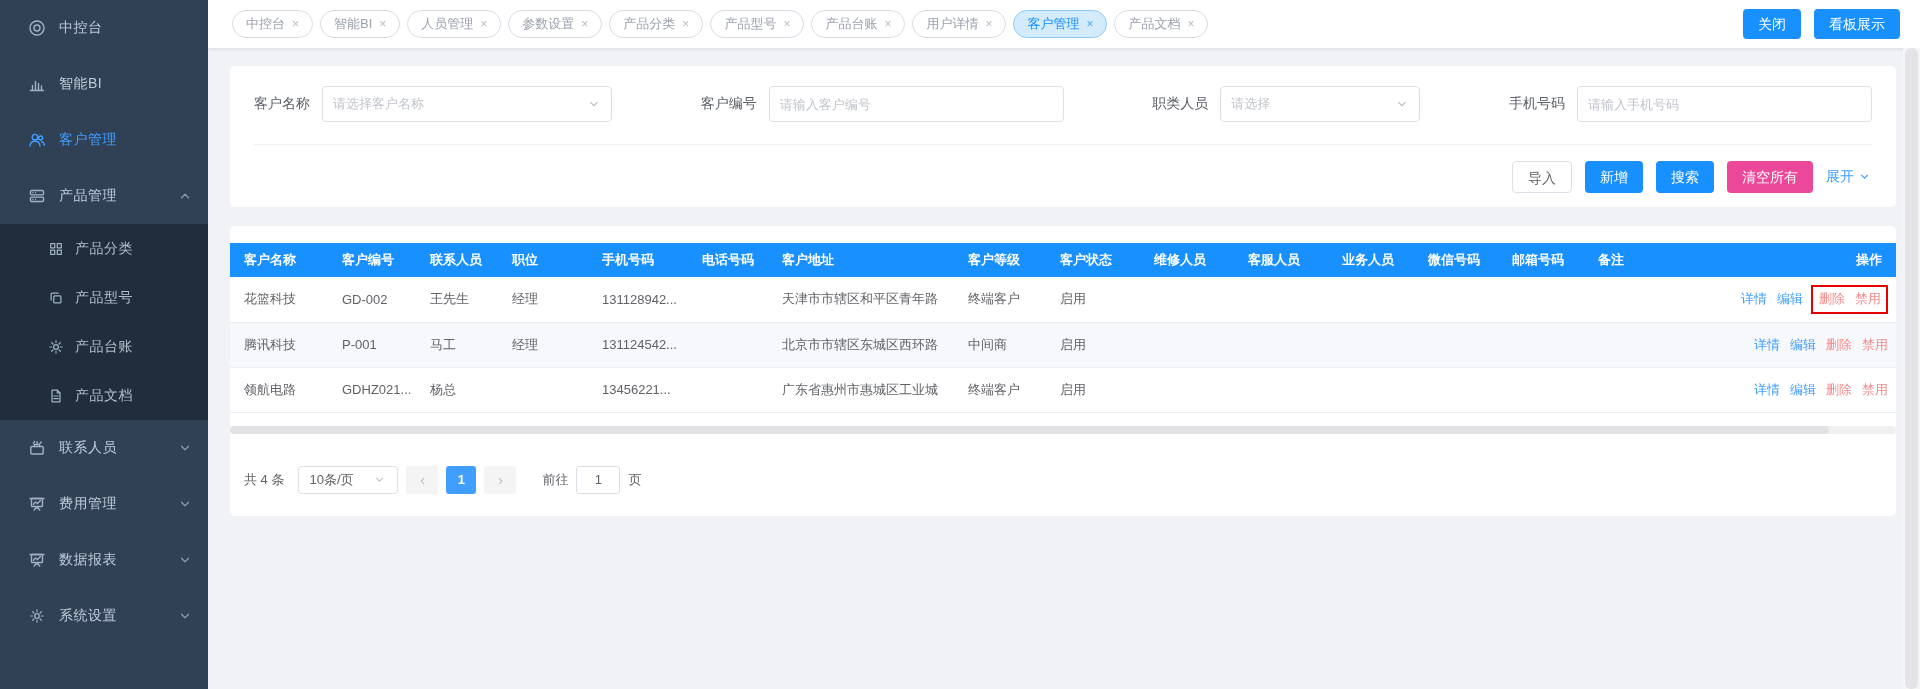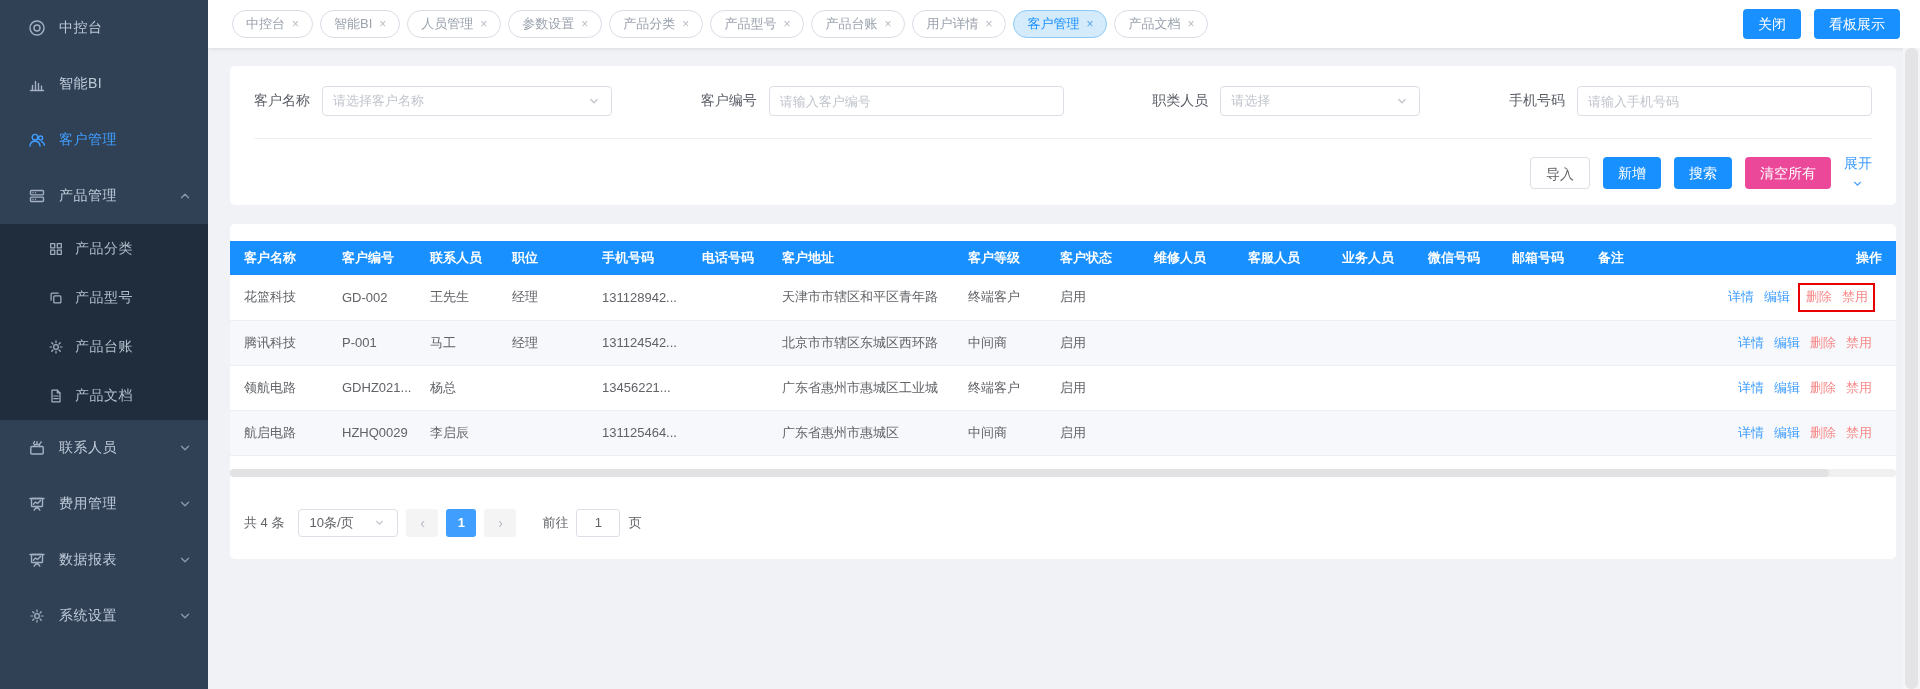--- a/index.html
+++ b/index.html
@@ -45,45 +45,45 @@
   
   .content { padding:18px 24px 0 22px; }
   .card { background:#fff; border-radius:5px; }
 
   
   .filter-card { padding:20px 24px 14px 24px; }
   .filter-row { display:flex; align-items:center; justify-content:space-between;
     padding-bottom:22px; border-bottom:1px solid #eef0f4; }
   .field { display:flex; align-items:center; }
   .field-label { font-size:14px; color:#5a5e66; margin-right:12px; white-space:nowrap; }
-  .control { height:30px; border:1px solid #dcdfe6; border-radius:4px; background:#fff;
+  .control { height:36px; border:1px solid #dcdfe6; border-radius:4px; background:#fff;
     display:flex; align-items:center; padding:0 10px; font-size:13px; }
   .control input { border:none; outline:none; width:100%; font-size:13px; color:#606266;
     font-family:inherit; background:transparent; }
   .control input::placeholder { color:#c0c4cc; }
   .select-placeholder { color:#c0c4cc; flex:1; }
   .select-caret { color:#c0c4cc; width:14px; height:14px; }
   .w290{width:290px;} .w295{width:295px;} .w200{width:200px;}
   .filter-buttons { display:flex; justify-content:flex-end; align-items:center;
     gap:13px; padding-top:16px; }
   .btn-mid { height:32px; line-height:32px; }
   .expand-link { color:#409eff; font-size:14px; cursor:pointer; display:flex;
-    align-items:center; gap:4px;flex-direction:column; }
+    align-items:center; gap:4px; }
   .expand-link .select-caret { color:#409eff; }
 
   
   .table-card { margin-top:19px; padding:17px 0 22px 0; }
   table { border-collapse:collapse; table-layout:fixed; width:1666px; margin:0 0 0 0; }
   thead th { background:#1890ff; color:#fff; font-size:13px; font-weight:bold;
     text-align:left; height:34px; padding:0 0 0 14px; white-space:nowrap; overflow:hidden; }
   thead th.col-op { text-align:right; padding-right:14px; }
   tbody td { height:45px; font-size:13px; color:#606266; padding:0 4px 0 14px;
     border-bottom:1px solid #ebeef5; white-space:nowrap; overflow:hidden; }
   tbody tr:nth-child(even) td { background:#f7f8fb; }
-  td.col-op { text-align:right; padding-right:24px; }
+  td.col-op { text-align:right; padding-right:8px; }
   .action-link { font-size:13px; cursor:pointer; margin-left:10px; text-decoration:none; }
   .act-blue { color:#409eff; }
   .act-red { color:#f78989; }
   .red-box { display:inline-block; border:2px solid #e60000; padding:3px 5px 4px 2px;
     margin-left:8px; }
   .red-box .action-link:first-child { margin-left:4px; }
 
   .h-scrollbar { height:8px; background:#f0f0f0; border-radius:4px; margin:13px 0 0 0;
     width:1666px; position:relative; }
   .h-scrollbar .thumb { position:absolute; left:0; top:0; height:8px; width:96%;
@@ -462,38 +462,20 @@
               <td>终端客户</td>
               <td>启用</td>
               <td></td>
               <td></td>
               <td></td>
               <td></td>
               <td></td>
               <td></td>
               <td class="col-op"><a class="action-link act-blue">详情</a><a class="action-link act-blue">编辑</a><a class="action-link act-red">删除</a><a class="action-link act-red">禁用</a></td>
             </tr>
-            <tr>
-              <td>航启电路</td>
-              <td>HZHQ0029</td>
-              <td>李启辰</td>
-              <td></td>
-              <td>131125464...</td>
-              <td></td>
-              <td>广东省惠州市惠城区</td>
-              <td>中间商</td>
-              <td>启用</td>
-              <td></td>
-              <td></td>
-              <td></td>
-              <td></td>
-              <td></td>
-              <td></td>
-              <td class="col-op"><a class="action-link act-blue">详情</a><a class="action-link act-blue">编辑</a><a class="action-link act-red">删除</a><a class="action-link act-red">禁用</a></td>
-            </tr>
           </tbody>
       </table>
       <div class="h-scrollbar">
         <div class="thumb"></div>
       </div>
 
       <div class="pagination">
         <span class="pg-total">共 4 条</span>
         <div class="control pg-size">
           <span style="color:#606266;">10条/页</span>

